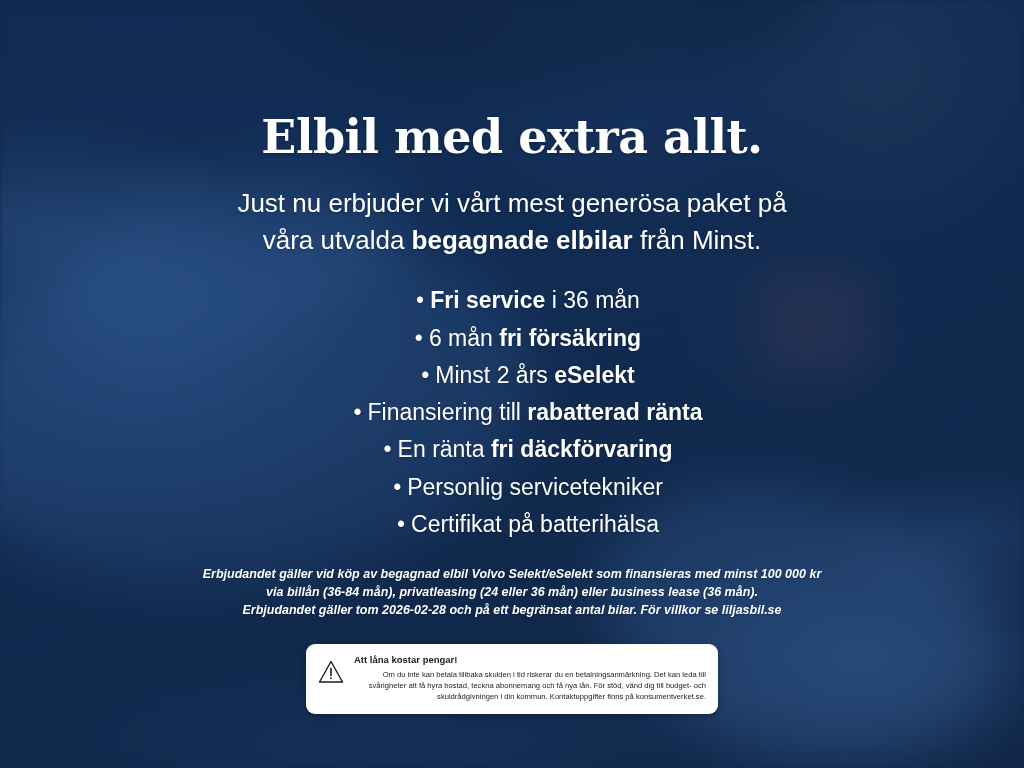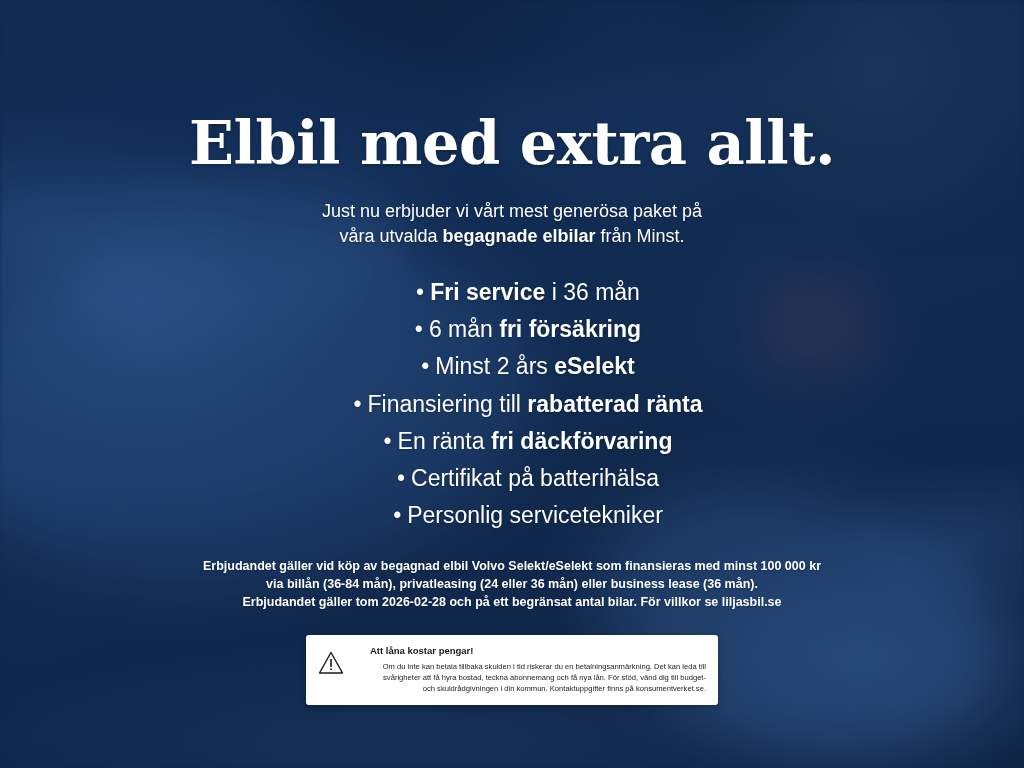--- a/index.html
+++ b/index.html
@@ -109,29 +109,29 @@
     align-items: center;
     color: #ffffff;
     text-align: center;
   }
 
   .headline {
     margin: 0;
     padding-top: 112px;
     font-family: "DejaVu Serif", "Liberation Serif", serif;
     font-weight: 700;
-    font-size: 59px;
+    font-size: 46px;
     letter-spacing: -0.5px;
     line-height: 1.1;
     text-shadow: 0 1px 3px rgba(0,0,0,0.28);
   }
 
   .subhead {
     margin: 22px 0 0 0;
-    font-size: 18px;
+    font-size: 26px;
     line-height: 1.42;
     font-weight: 400;
     max-width: 620px;
     text-shadow: 0 1px 2px rgba(0,0,0,0.22);
   }
   .subhead b { font-weight: 700; }
 
   .benefits {
     list-style: none;
     margin: 24px 0 0 0;
@@ -148,35 +148,36 @@
   .benefits li b { font-weight: 700; }
   .bullet-dot {
     display: inline-block;
     margin-right: 6px;
   }
 
   .legal {
     margin: 22px 0 0 0;
     max-width: 700px;
     font-size: 12.5px;
+    font-style: italic;
     font-weight: 600;
     line-height: 1.45;
     text-shadow: 0 1px 2px rgba(0,0,0,0.2);
   }
 
   
   .warning-box {
     margin-top: 24px;
     width: 388px;
     background: #ffffff;
     color: #1b1b1b;
-    border-radius: 3px;
+    border-radius: 9px;
     padding: 10px 12px 11px 12px;
     display: flex;
-    gap: 26px;
+    gap: 10px;
     text-align: left;
     box-shadow: 0 2px 6px rgba(0,0,0,0.25);
   }
   .warn-icon {
     flex: 0 0 auto;
     width: 26px;
     height: 26px;
     margin-top: 5px;
   }
   .warn-icon svg { display: block; }
@@ -232,24 +233,24 @@
       <li>
         <span class="bullet-dot">•</span><span>Minst 2 års </span><b>eSelekt</b><span></span>
       </li>
       <li>
         <span class="bullet-dot">•</span><span>Finansiering till </span><b>rabatterad ränta</b><span></span>
       </li>
       <li>
         <span class="bullet-dot">•</span><span>En ränta </span><b>fri däckförvaring</b><span></span>
       </li>
       <li>
+        <span class="bullet-dot">•</span><span>Personlig servicetekniker</span><b></b><span></span>
+      </li>
+      <li>
         <span class="bullet-dot">•</span><span>Certifikat på batterihälsa</span><b></b><span></span>
-      </li>
-      <li>
-        <span class="bullet-dot">•</span><span>Personlig servicetekniker</span><b></b><span></span>
       </li>
     </ul>
 
     <p class="legal">
       <span>Erbjudandet gäller vid köp av begagnad elbil Volvo Selekt/eSelekt som finansieras med minst 100 000 kr</span><br>
       <span>via billån (36-84 mån), privatleasing (24 eller 36 mån) eller business lease (36 mån).</span><br>
       <span>Erbjudandet gäller tom 2026-02-28 och på ett begränsat antal bilar. För villkor se liljasbil.se</span>
     </p>
 
     <div class="warning-box">

